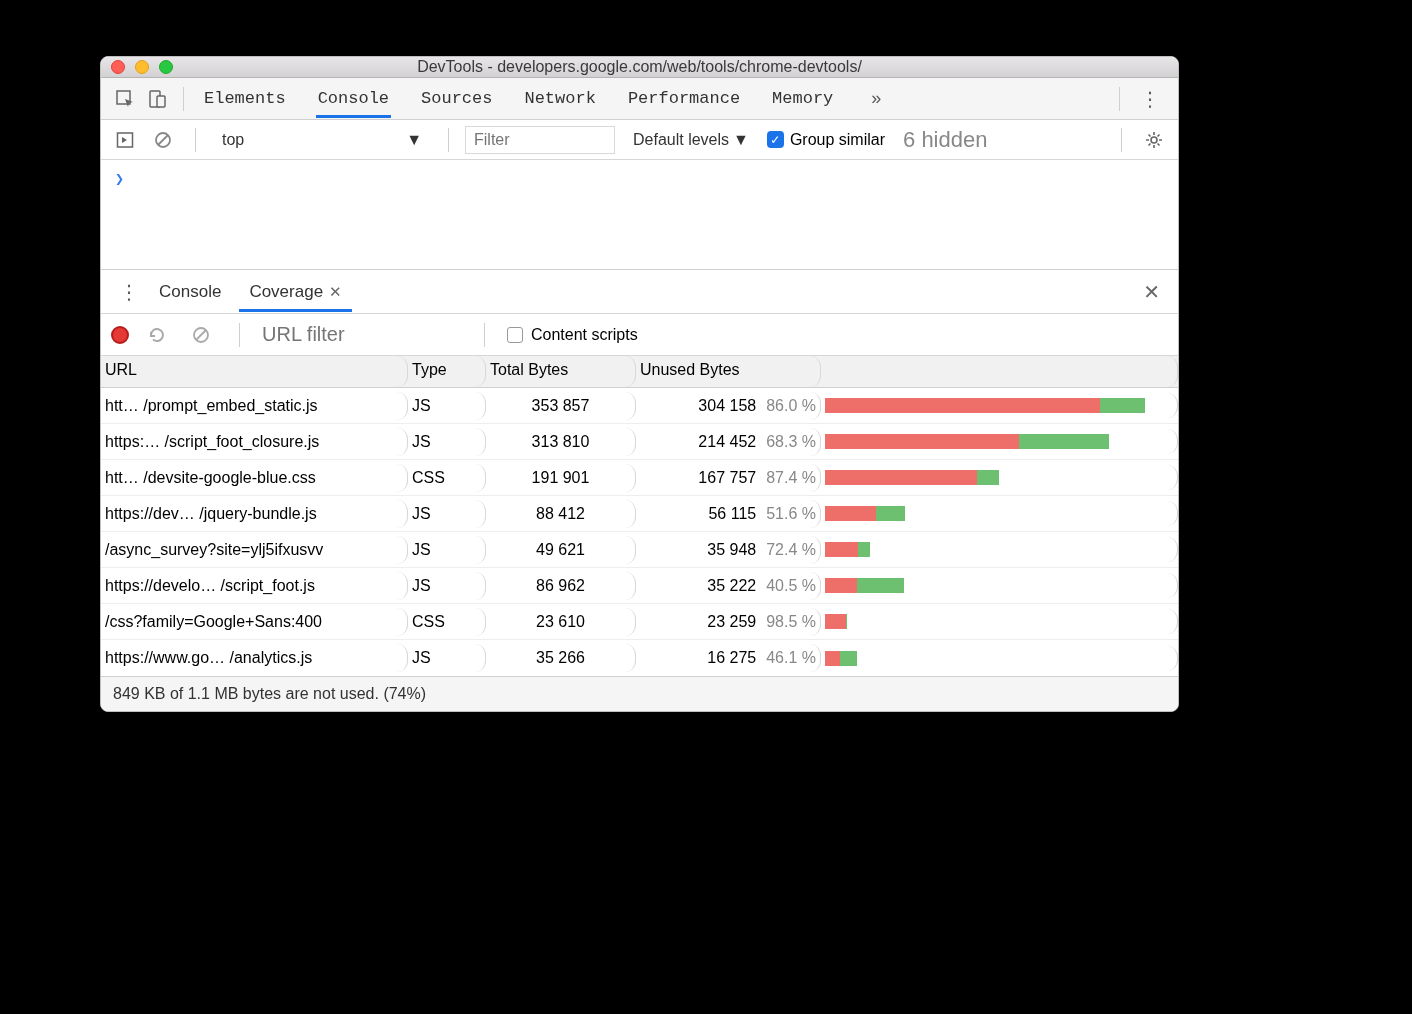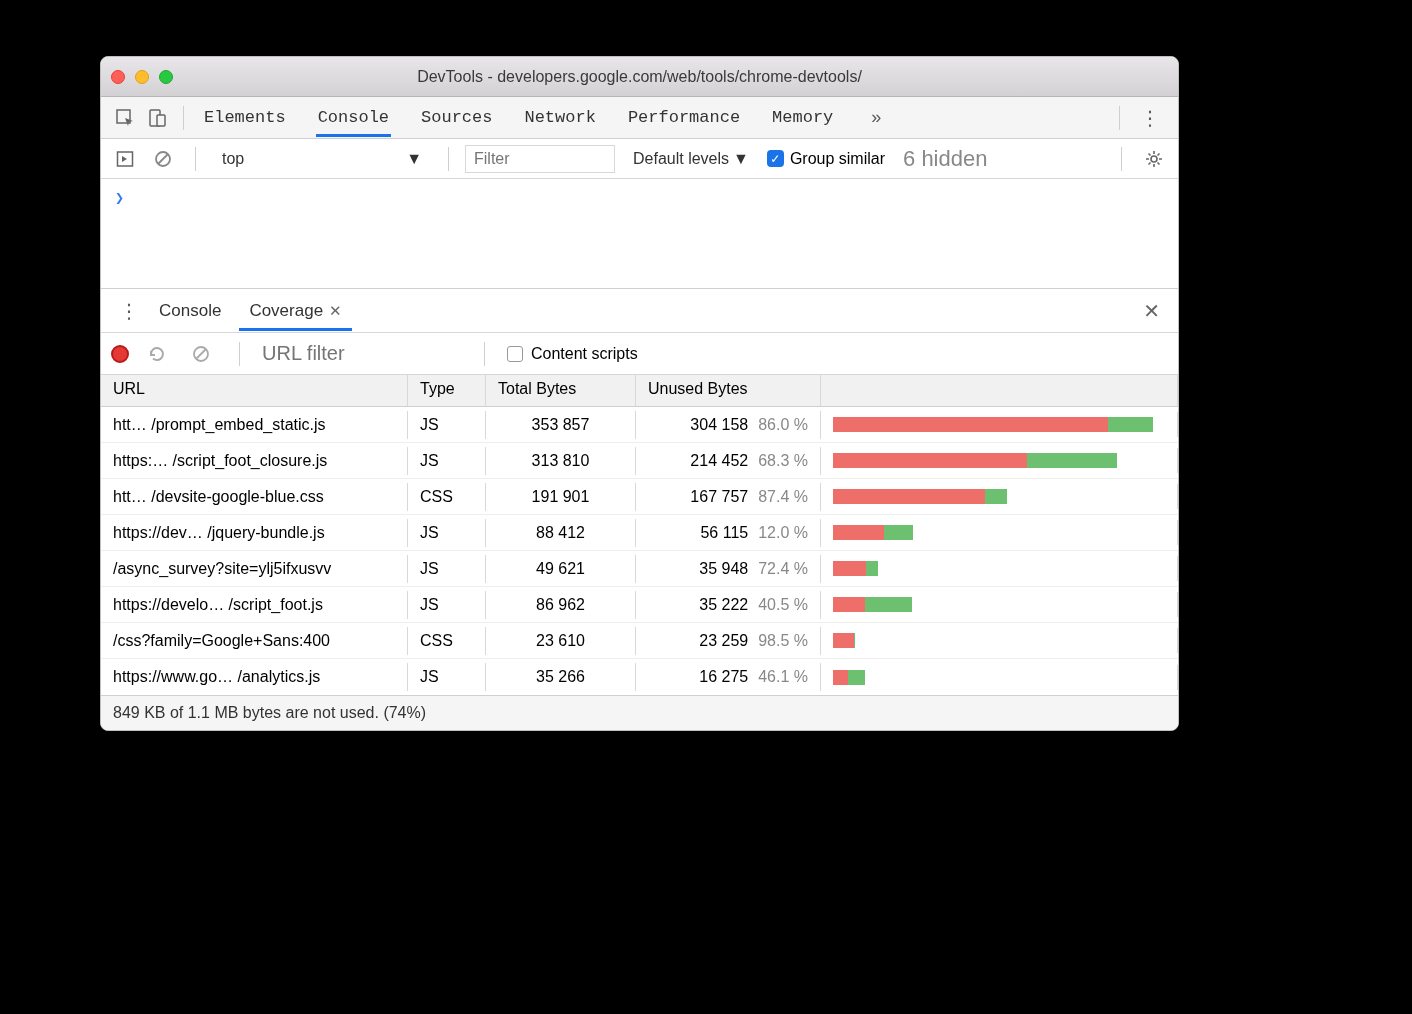--- a/index.html
+++ b/index.html
@@ -17,21 +17,21 @@
     top: 56px;
     width: 1079px;
     background: #fff;
     border-radius: 8px;
     box-shadow: 0 20px 60px rgba(0,0,0,0.7);
     overflow: hidden;
     border: 1px solid #bfbfbf;
   }
   
   .titlebar {
-    height: 40px;
+    height: 21px;
     background: linear-gradient(#e8e6e8, #d3d1d3);
     display: flex;
     align-items: center;
     padding: 0 10px;
     border-bottom: 1px solid #b5b5b5;
     position: relative;
   }
   .traffic { display: flex; gap: 10px; }
   .tlight { width: 14px; height: 14px; border-radius: 50%; }
   .tl-close  { background: #ff5f57; border: 1px solid #e24239; }
@@ -193,25 +193,26 @@
     border-bottom: 1px solid #d0d0d0;
     font-size: 16px;
   }
   .cov-head {
     display: flex;
     height: 32px;
     background: #f1f1f1;
     border-bottom: 1px solid #d0d0d0;
   }
   .cov-head > div, .cov-row > div {
-    padding: 5px 12px;
+    padding: 5px 4px;
     border-right: 1px solid #d8d8d8;
     overflow: hidden;
     white-space: nowrap;
     text-overflow: ellipsis;
+    border-radius: 11px;
   }
   .col-url   { width: 307px; }
   .col-type  { width: 78px; }
   .col-total { width: 150px; text-align: center; font-variant-numeric: tabular-nums; }
   .col-unused{ width: 185px; }
   .col-bar   { flex: 1; border-right: none; }
   .cov-row {
     display: flex;
     height: 36px;
     align-items: center;
@@ -421,21 +422,21 @@
             </div>
           </div>
         </div>
         <div class="cov-row">
           <div class="col-url">https://dev… /jquery-bundle.js</div>
           <div class="col-type">JS</div>
           <div class="col-total">88 412</div>
           <div class="col-unused">
             <div class="unused-cell">
               <span>56 115</span>
-              <span class="unused-pct">12.0 %</span>
+              <span class="unused-pct">51.6 %</span>
             </div>
           </div>
           <div class="col-bar">
             <div class="bar-wrap">
               <div class="bar-red" style="width:50.74592278801889px"></div>
               <div class="bar-green" style="width:29.206826486405518px"></div>
             </div>
           </div>
         </div>
         <div class="cov-row">

